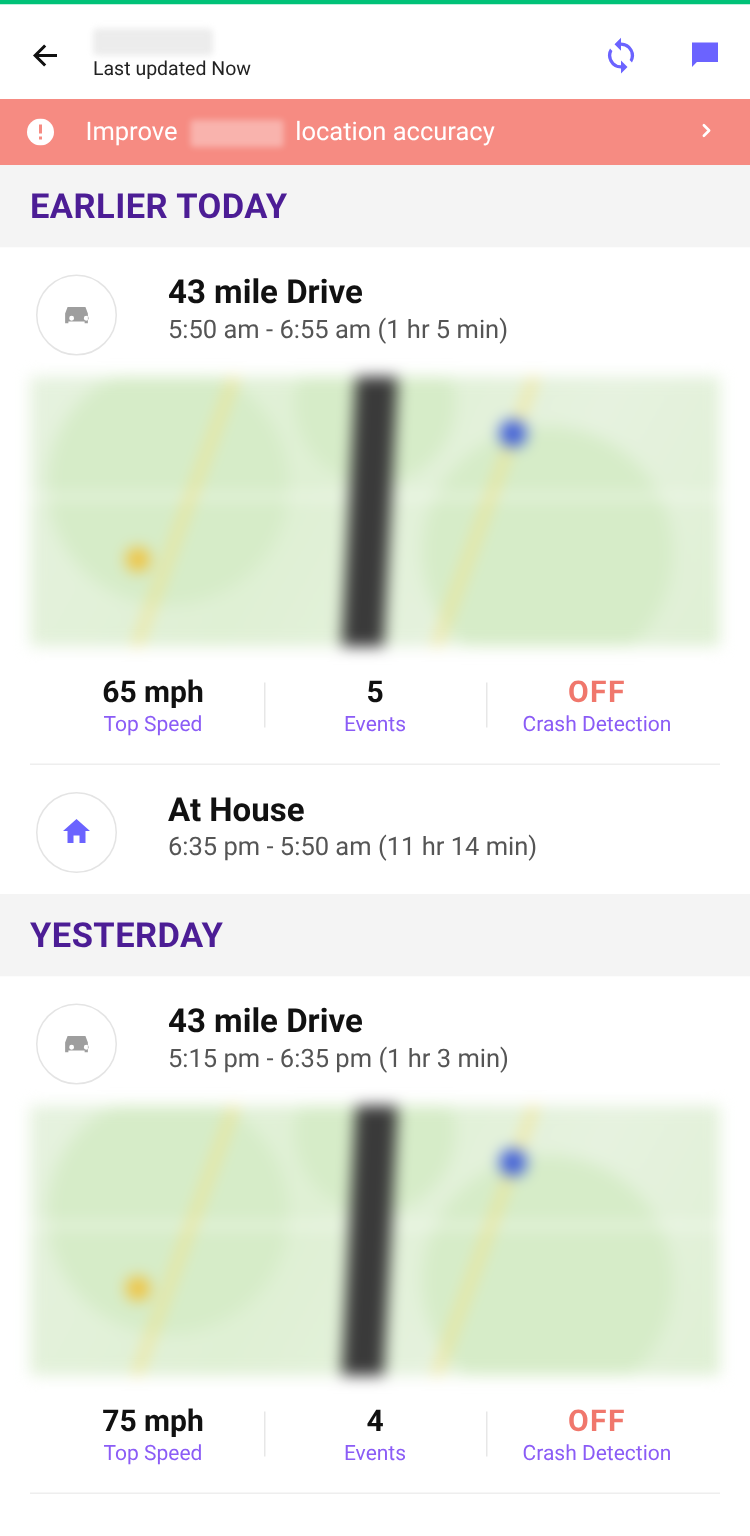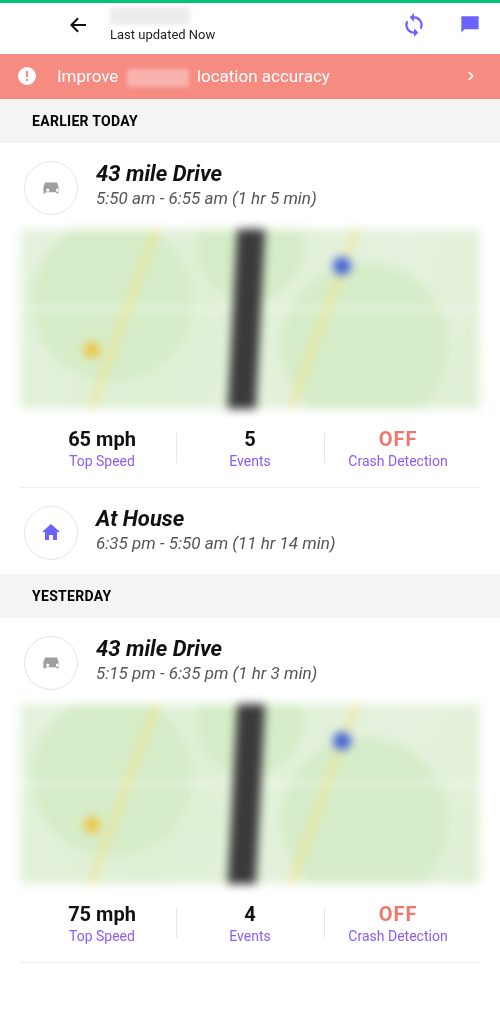--- a/index.html
+++ b/index.html
@@ -11,23 +11,22 @@
     overflow: hidden;
     position: relative;
   }
   .topbar-accent {
     height: 3px;
     background: #00c278;
   }
   .header {
     display: flex;
     align-items: center;
-    padding: 4px 16px 12px 16px;
-    background: #fff;
-    margin-left: 48px;
+    padding: 16px 16px 12px 16px;
+    background: #fff;
   }
   .back-arrow {
     width: 28px;
     height: 28px;
     display: flex;
     align-items: center;
     justify-content: center;
     margin-right: 18px;
     cursor: pointer;
   }
@@ -92,33 +91,32 @@
     filter: blur(2px);
     vertical-align: middle;
     margin: 0 4px;
   }
   .banner-chevron {
     width: 18px;
     height: 18px;
   }
   .section-header {
     background: #f4f4f4;
-    padding: 14px 16px 14px 32px;
-    font-size: 14px;
+    padding: 14px 16px 14px 20px;
+    font-size: 23px;
     font-weight: 700;
-    color: #000000;
+    color: #4c1d95;
     letter-spacing: 0.3px;
   }
   .entry {
     display: flex;
     align-items: flex-start;
     padding: 18px 18px 14px 24px;
-    gap: 18px;
-    background: #fff;
-    font-style: italic;
+    gap: 34px;
+    background: #fff;
   }
   .entry-icon-circle {
     width: 54px;
     height: 54px;
     border: 1px solid #e4e4e4;
     border-radius: 50%;
     display: flex;
     align-items: center;
     justify-content: center;
     flex: 0 0 auto;

